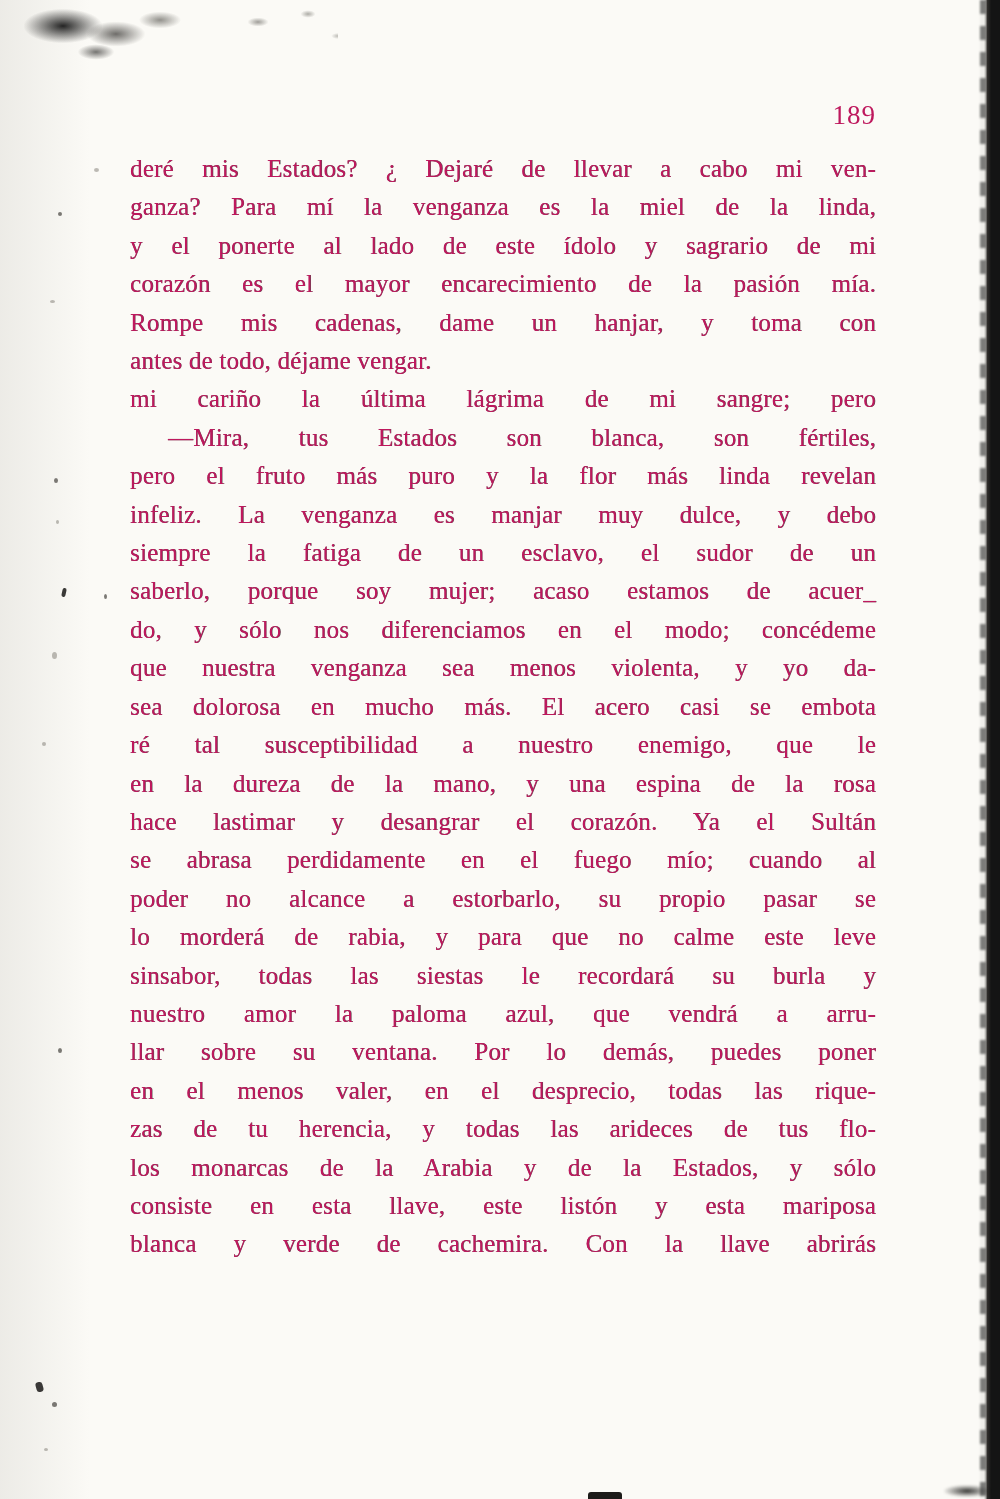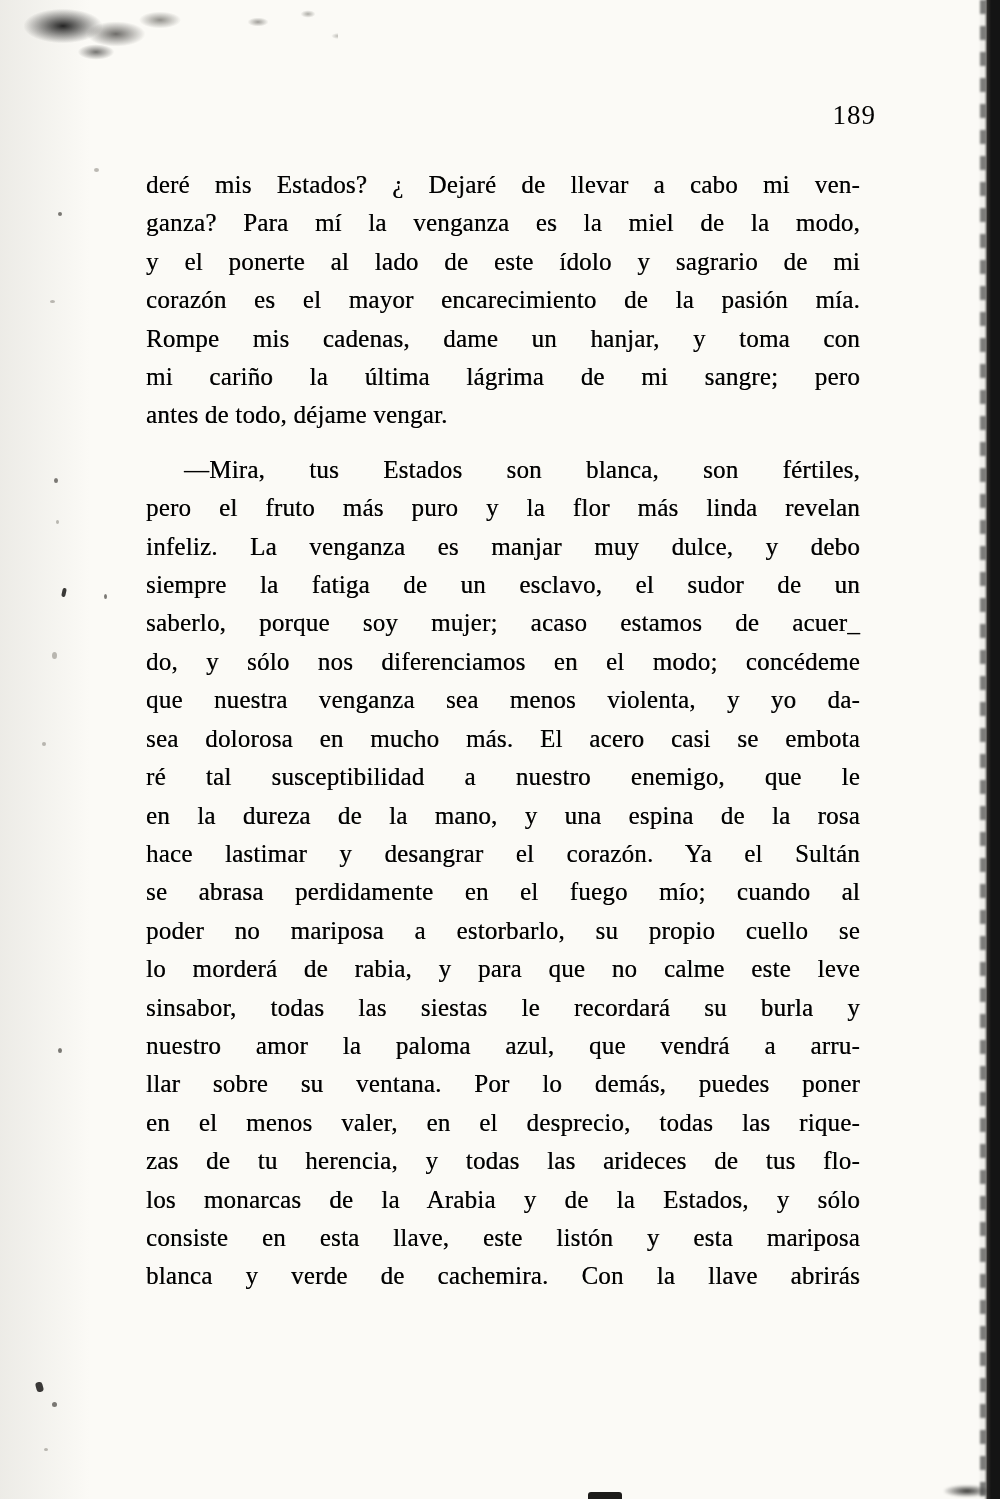--- a/index.html
+++ b/index.html
@@ -4,21 +4,21 @@
 <style>
   html, body { margin: 0; padding: 0; background: #e8e6e0; }
   .page {
     position: relative;
     width: 1000px;
     height: 1499px;
     margin: 0 auto;
     background: #fbfaf6;
     overflow: hidden;
     font-family: "Liberation Serif", "DejaVu Serif", serif;
-    color: #000000;
+    color: #be185d;
   }
   
   .page::before {
     content: "";
     position: absolute;
     left: 0; top: 0; bottom: 0;
     width: 90px;
     background: linear-gradient(to right, rgba(170,168,160,0.18), rgba(170,168,160,0.0));
     pointer-events: none;
   }
@@ -30,21 +30,21 @@
     text-align: right;
     font-size: 27px;
     letter-spacing: 1px;
   }
   .text-block {
     position: absolute;
     left: 130px;
     top: 150px;
     width: 746px;
   }
-  .para { margin: 16px; }
+  .para { margin: 0; }
   .line {
     font-size: 25px;
     line-height: 38.4px;
     text-align: justify;
     text-align-last: justify;
     letter-spacing: 0.2px;
     text-shadow: 0.35px 0 0 rgba(26,25,24,0.75);
     white-space: nowrap;
   }
   .line.no-justify {
@@ -131,41 +131,41 @@
   <div class="speck dark" style="left:36px; top:1382px; width:7px; height:10px; border-radius:3px; transform:rotate(-15deg);"></div>
   <div class="speck" style="left:52px; top:1402px; width:5px; height:5px;"></div>
   <div class="speck light" style="left:44px; top:1448px; width:4px; height:3px;"></div>
   <div class="dash-bottom"></div>
   <div class="blob-bottom-right"></div>
 
   <div class="page-number">189</div>
   <div class="text-block">
       <div class="para">
         <div class="line">deré mis Estados? ¿ Dejaré de llevar a cabo mi ven-</div>
-        <div class="line">ganza? Para mí la venganza es la miel de la modo,</div>
+        <div class="line">ganza? Para mí la venganza es la miel de la linda,</div>
         <div class="line">y el ponerte al lado de este ídolo y sagrario de mi</div>
         <div class="line">corazón es el mayor encarecimiento de la pasión mía.</div>
         <div class="line">Rompe mis cadenas, dame un hanjar, y toma con</div>
+        <div class="line no-justify">antes de todo, déjame vengar.</div>
         <div class="line">mi cariño la última lágrima de mi sangre; pero</div>
-        <div class="line no-justify">antes de todo, déjame vengar.</div>
       </div>
       <div class="para indent">
         <div class="line">—Mira, tus Estados son blanca, son fértiles,</div>
         <div class="line">pero el fruto más puro y la flor más linda revelan</div>
         <div class="line">infeliz. La venganza es manjar muy dulce, y debo</div>
         <div class="line">siempre la fatiga de un esclavo, el sudor de un</div>
         <div class="line">saberlo, porque soy mujer; acaso estamos de acuer_</div>
         <div class="line">do, y sólo nos diferenciamos en el modo; concédeme</div>
         <div class="line">que nuestra venganza sea menos violenta, y yo da-</div>
         <div class="line">sea dolorosa en mucho más. El acero casi se embota</div>
         <div class="line">ré tal susceptibilidad a nuestro enemigo, que le</div>
         <div class="line">en la dureza de la mano, y una espina de la rosa</div>
         <div class="line">hace lastimar y desangrar el corazón. Ya el Sultán</div>
         <div class="line">se abrasa perdidamente en el fuego mío; cuando al</div>
-        <div class="line">poder no mariposa a estorbarlo, su propio cuello se</div>
+        <div class="line">poder no alcance a estorbarlo, su propio pasar se</div>
         <div class="line">lo morderá de rabia, y para que no calme este leve</div>
         <div class="line">sinsabor, todas las siestas le recordará su burla y</div>
         <div class="line">nuestro amor la paloma azul, que vendrá a arru-</div>
         <div class="line">llar sobre su ventana. Por lo demás, puedes poner</div>
         <div class="line">en el menos valer, en el desprecio, todas las rique-</div>
         <div class="line">zas de tu herencia, y todas las arideces de tus flo-</div>
         <div class="line">los monarcas de la Arabia y de la Estados, y sólo</div>
         <div class="line">consiste en esta llave, este listón y esta mariposa</div>
         <div class="line">blanca y verde de cachemira. Con la llave abrirás</div>
       </div>

